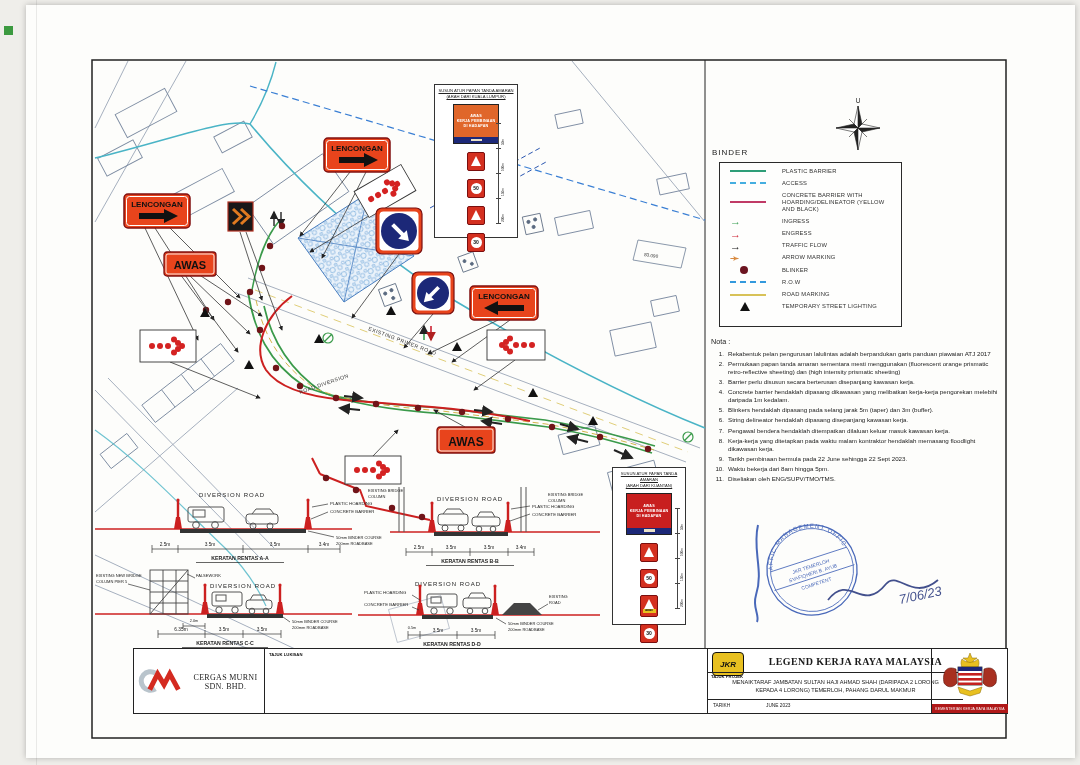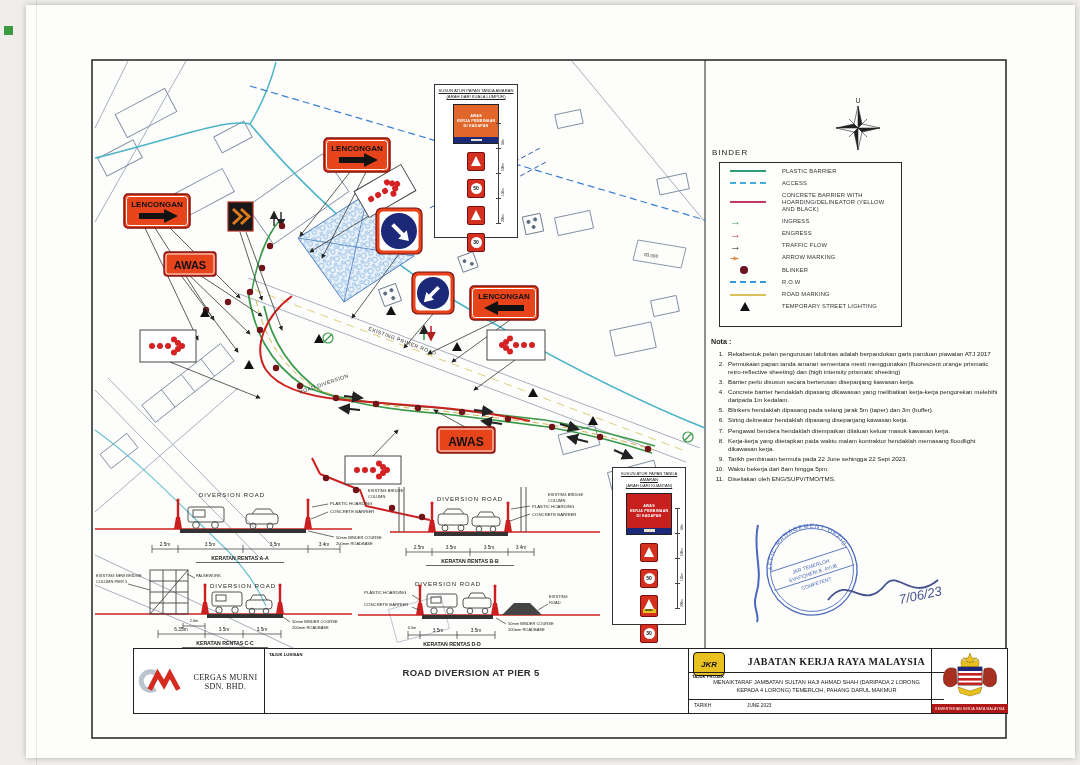--- a/index.html
+++ b/index.html
@@ -19,21 +19,21 @@
   .lg-sw{width:40px;min-width:40px;display:flex;align-items:center;justify-content:flex-start;height:8px;}
   .lg-label{font-size:5.8px;color:#333;letter-spacing:.2px;margin-left:12px;line-height:1.25;max-width:112px;}
   .sw-line{width:36px;height:2px;}
   .sw-dash{width:36px;height:0;border-top:2px dashed;}
   .sw-arrow{font-size:11px;font-weight:bold;line-height:8px;}
   .sw-dot{width:8px;height:8px;border-radius:50%;background:#6b1420;margin-left:10px;}
   .sw-tri{width:0;height:0;border-left:5px solid transparent;border-right:5px solid transparent;border-bottom:9px solid #111;margin-left:10px;}
 
   
   .notes{position:absolute;left:711px;top:337px;width:292px;}
-  .notes-title{font-size:7.2px;font-weight:bold;margin-bottom:4px;}
+  .notes-title{font-size:7.2px;font-weight:normal;margin-bottom:4px;}
   .note{display:flex;margin-bottom:2px;}
   .note-num{width:13px;min-width:13px;text-align:right;margin-right:4px;font-size:6.2px;}
   .note-text{font-size:6.2px;line-height:1.3;color:#222;}
 
   
   .sign-panel{position:absolute;border:1px solid #333;background:#fff;}
   .sp-title{font-size:4.2px;text-align:center;text-decoration:underline;line-height:1.4;margin-top:3px;color:#222;}
   .sp-board{margin:4px auto 0 auto;border:1px solid #222;display:flex;flex-direction:column;}
   .sp-board-body{flex:1;display:flex;flex-direction:column;align-items:center;justify-content:center;gap:1px;padding:2px 1px;}
   .sp-board-line{font-size:3.7px;color:#fff;font-weight:bold;letter-spacing:.2px;text-align:center;}
@@ -830,29 +830,28 @@
       <svg width="74" height="32" viewBox="0 0 74 32">
         <path d="M 30,5 A 13,13 0 1 0 30,27" fill="none" stroke="#b9c4cc" stroke-width="7"></path>
         <path d="M 22,28 L 33,6 L 42,21 L 50,6 L 62,28" fill="none" stroke="#d42a20" stroke-width="7" stroke-linejoin="miter"></path>
       </svg>
       <div class="cm-name">CERGAS MURNI SDN. BHD.</div>
     </div>
 
     <div class="tb-cell" style="left:130px;top:0;width:412px;height:64px;">
       <div class="tb-small-label" style="left:4px;top:3px;">TAJUK LUKISAN</div>
       <div class="draw-title" style="margin-top:18px;">
-        <div>ROAD DIVERSION AT PIER 5</div>
-      </div>
-    </div>
-
-    <div class="tb-cell" style="left:554px;top:0;width:255px;height:64px;">
+      </div>
+    </div>
+
+    <div class="tb-cell" style="left:573px;top:0;width:255px;height:64px;">
       <div class="abs" style="left:4px;top:3px;">
           <div class="jkr-logo">JKR</div>
         </div>
-      <div class="dept-name" style="margin-top:7px;margin-left:40px;">JABATAN KERJA RAYA MALAYSIA</div>
+      <div class="dept-name" style="margin-top:7px;margin-left:40px;">LEGEND KERJA RAYA MALAYSIA</div>
       <div style="border-top:1px solid #222;margin-top:5px;position:relative;height:26px;">
         <div class="tb-small-label" style="left:3px;top:1px;">TAJUK PROJEK</div>
         <div class="proj" style="margin-top:6px;">
           <div>MENAIKTARAF JAMBATAN SULTAN HAJI AHMAD SHAH (DARIPADA 2 LORONG</div>
           <div>KEPADA 4 LORONG) TEMERLOH, PAHANG DARUL MAKMUR</div>
         </div>
       </div>
       <div style="border-top:1px solid #222;position:relative;height:13px;">
         <span class="tarikh-row" style="left:5px;top:3px;">TARIKH</span>
         <span class="tarikh-row" style="left:58px;top:3px;">JUNE 2023</span>

